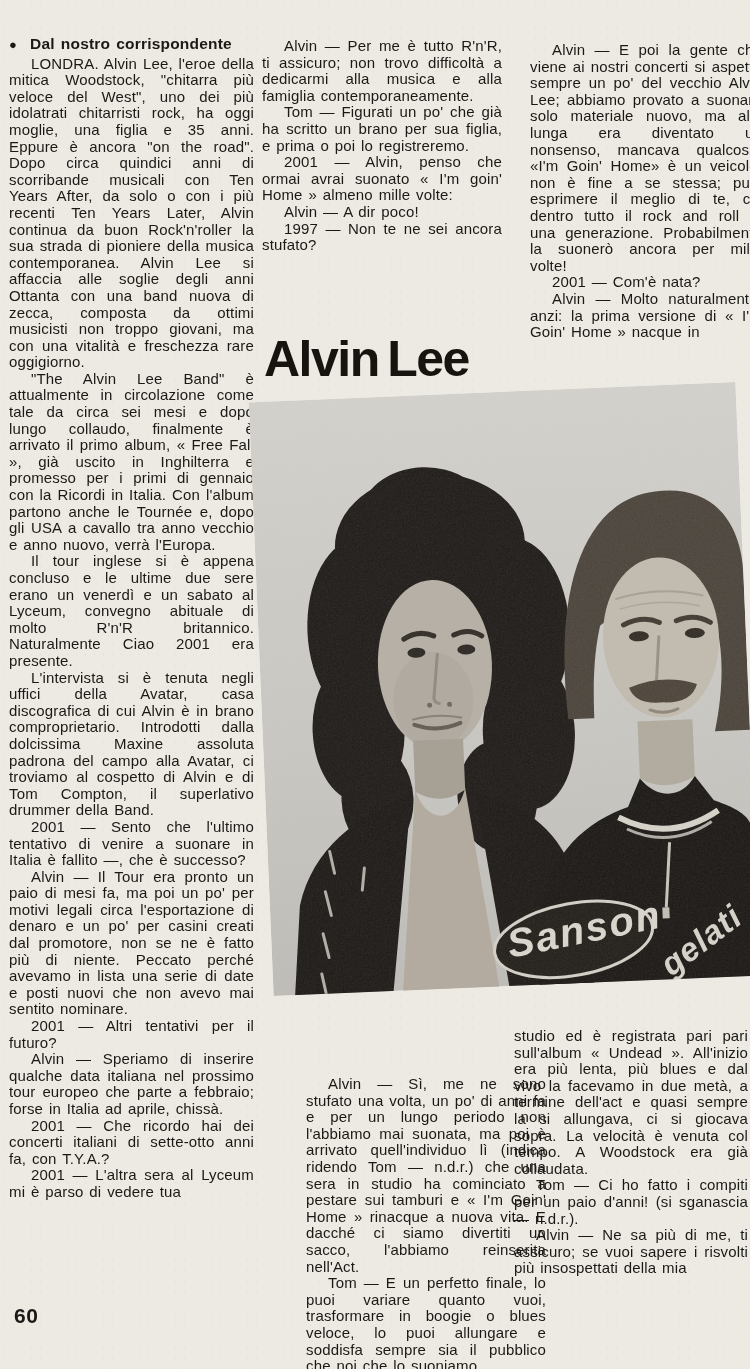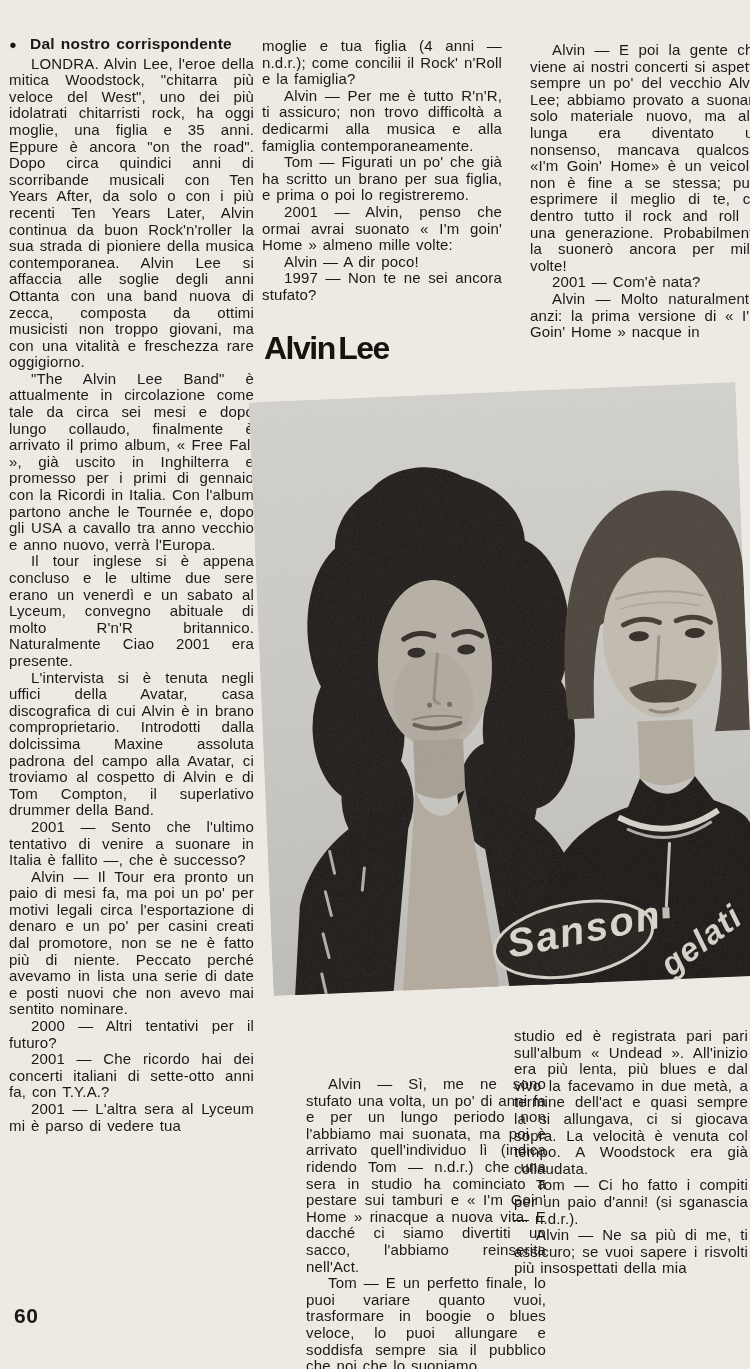--- a/index.html
+++ b/index.html
@@ -36,21 +36,21 @@
   .corr-header{
     display:flex;align-items:center;gap:13px;
     margin:0 0 3px 0;
     font-weight:bold;font-size:15.5px;
     text-align:left;letter-spacing:0.2px;
   }
   .corr-header .bullet{font-size:13px;line-height:1;}
   .headline{
     position:absolute;left:264px;top:330px;
     margin:0;
-    font-size:32px;font-weight:bold;
+    font-size:50px;font-weight:bold;
     letter-spacing:-1.5px;word-spacing:-4px;
     color:#17130f;
   }
   .photo-wrap{
     position:absolute;left:261px;top:392px;
     width:487px;height:594px;
     transform:rotate(-2.4deg);
     overflow:hidden;
   }
   .photo-wrap svg{display:block;width:100%;height:100%;}
@@ -81,27 +81,27 @@
     <div class="corr-header">
       <span class="bullet">●</span>
       <span>Dal nostro corrispondente</span>
     </div>
     <p>LONDRA. Alvin Lee, l'eroe della mitica Woodstock, "chitarra più veloce del West", uno dei più idolatrati chitarristi rock, ha oggi moglie, una figlia e 35 anni. Eppure è ancora "on the road". Dopo circa quindici anni di scorribande musicali con Ten Years After, da solo o con i più recenti Ten Years Later, Alvin continua da buon Rock'n'roller la sua strada di pioniere della musica contemporanea. Alvin Lee si affaccia alle soglie degli anni Ottanta con una band nuova di zecca, composta da ottimi musicisti non troppo giovani, ma con una vitalità e freschezza rare oggigiorno.</p>
     <p>"The Alvin Lee Band" è attualmente in circolazione come tale da circa sei mesi e dopo lungo collaudo, finalmente è arrivato il primo album, « Free Fall », già uscito in Inghilterra e promesso per i primi di gennaio con la Ricordi in Italia. Con l'album partono anche le Tournée e, dopo gli USA a cavallo tra anno vecchio e anno nuovo, verrà l'Europa.</p>
     <p>Il tour inglese si è appena concluso e le ultime due sere erano un venerdì e un sabato al Lyceum, convegno abituale di molto R'n'R britannico. Naturalmente Ciao 2001 era presente.</p>
     <p>L'intervista si è tenuta negli uffici della Avatar, casa discografica di cui Alvin è in brano comproprietario. Introdotti dalla dolcissima Maxine assoluta padrona del campo alla Avatar, ci troviamo al cospetto di Alvin e di Tom Compton, il superlativo drummer della Band.</p>
     <p>2001 — Sento che l'ultimo tentativo di venire a suonare in Italia è fallito —, che è successo?</p>
     <p>Alvin — Il Tour era pronto un paio di mesi fa, ma poi un po' per motivi legali circa l'esportazione di denaro e un po' per casini creati dal promotore, non se ne è fatto più di niente. Peccato perché avevamo in lista una serie di date e posti nuovi che non avevo mai sentito nominare.</p>
-    <p>2000 — Altri tentativi per il futuro?</p>
+    <p>2001 — Altri tentativi per il futuro?</p>
+    <p>Alvin — Speriamo di inserire qualche data italiana nel prossimo tour europeo che parte a febbraio; forse in Italia ad aprile, chissà.</p>
     <p>2001 — Che ricordo hai dei concerti italiani di sette-otto anni fa, con T.Y.A.?</p>
     <p>2001 — L'altra sera al Lyceum mi è parso di vedere tua</p>
   </div>
 
   <div class="col col-mid-top">
-    <p class="cont">moglie e tua figlia (4 anni — n.d.r.); come concilii il Rock' n'Roll e la famiglia?</p>
     <p>Alvin — Per me è tutto R'n'R, ti assicuro; non trovo difficoltà a dedicarmi alla musica e alla famiglia contemporaneamente.</p>
     <p>Tom — Figurati un po' che già ha scritto un brano per sua figlia, e prima o poi lo registreremo.</p>
     <p>2001 — Alvin, penso che ormai avrai suonato « I'm goin' Home » almeno mille volte:</p>
     <p>Alvin — A dir poco!</p>
     <p>1997 — Non te ne sei ancora stufato?</p>
   </div>
 
   <div class="col col-right-top">
     <p>Alvin — E poi la gente che viene ai nostri concerti si aspetta sempre un po' del vecchio Alvin Lee; abbiamo provato a suonare solo materiale nuovo, ma alla lunga era diventato un nonsenso, mancava qualcosa. «I'm Goin' Home» è un veicolo, non è fine a se stessa; puoi esprimere il meglio di te, c'è dentro tutto il rock and roll di una generazione. Probabilmente la suonerò ancora per mille volte!</p>
     <p>2001 — Com'è nata?</p>

